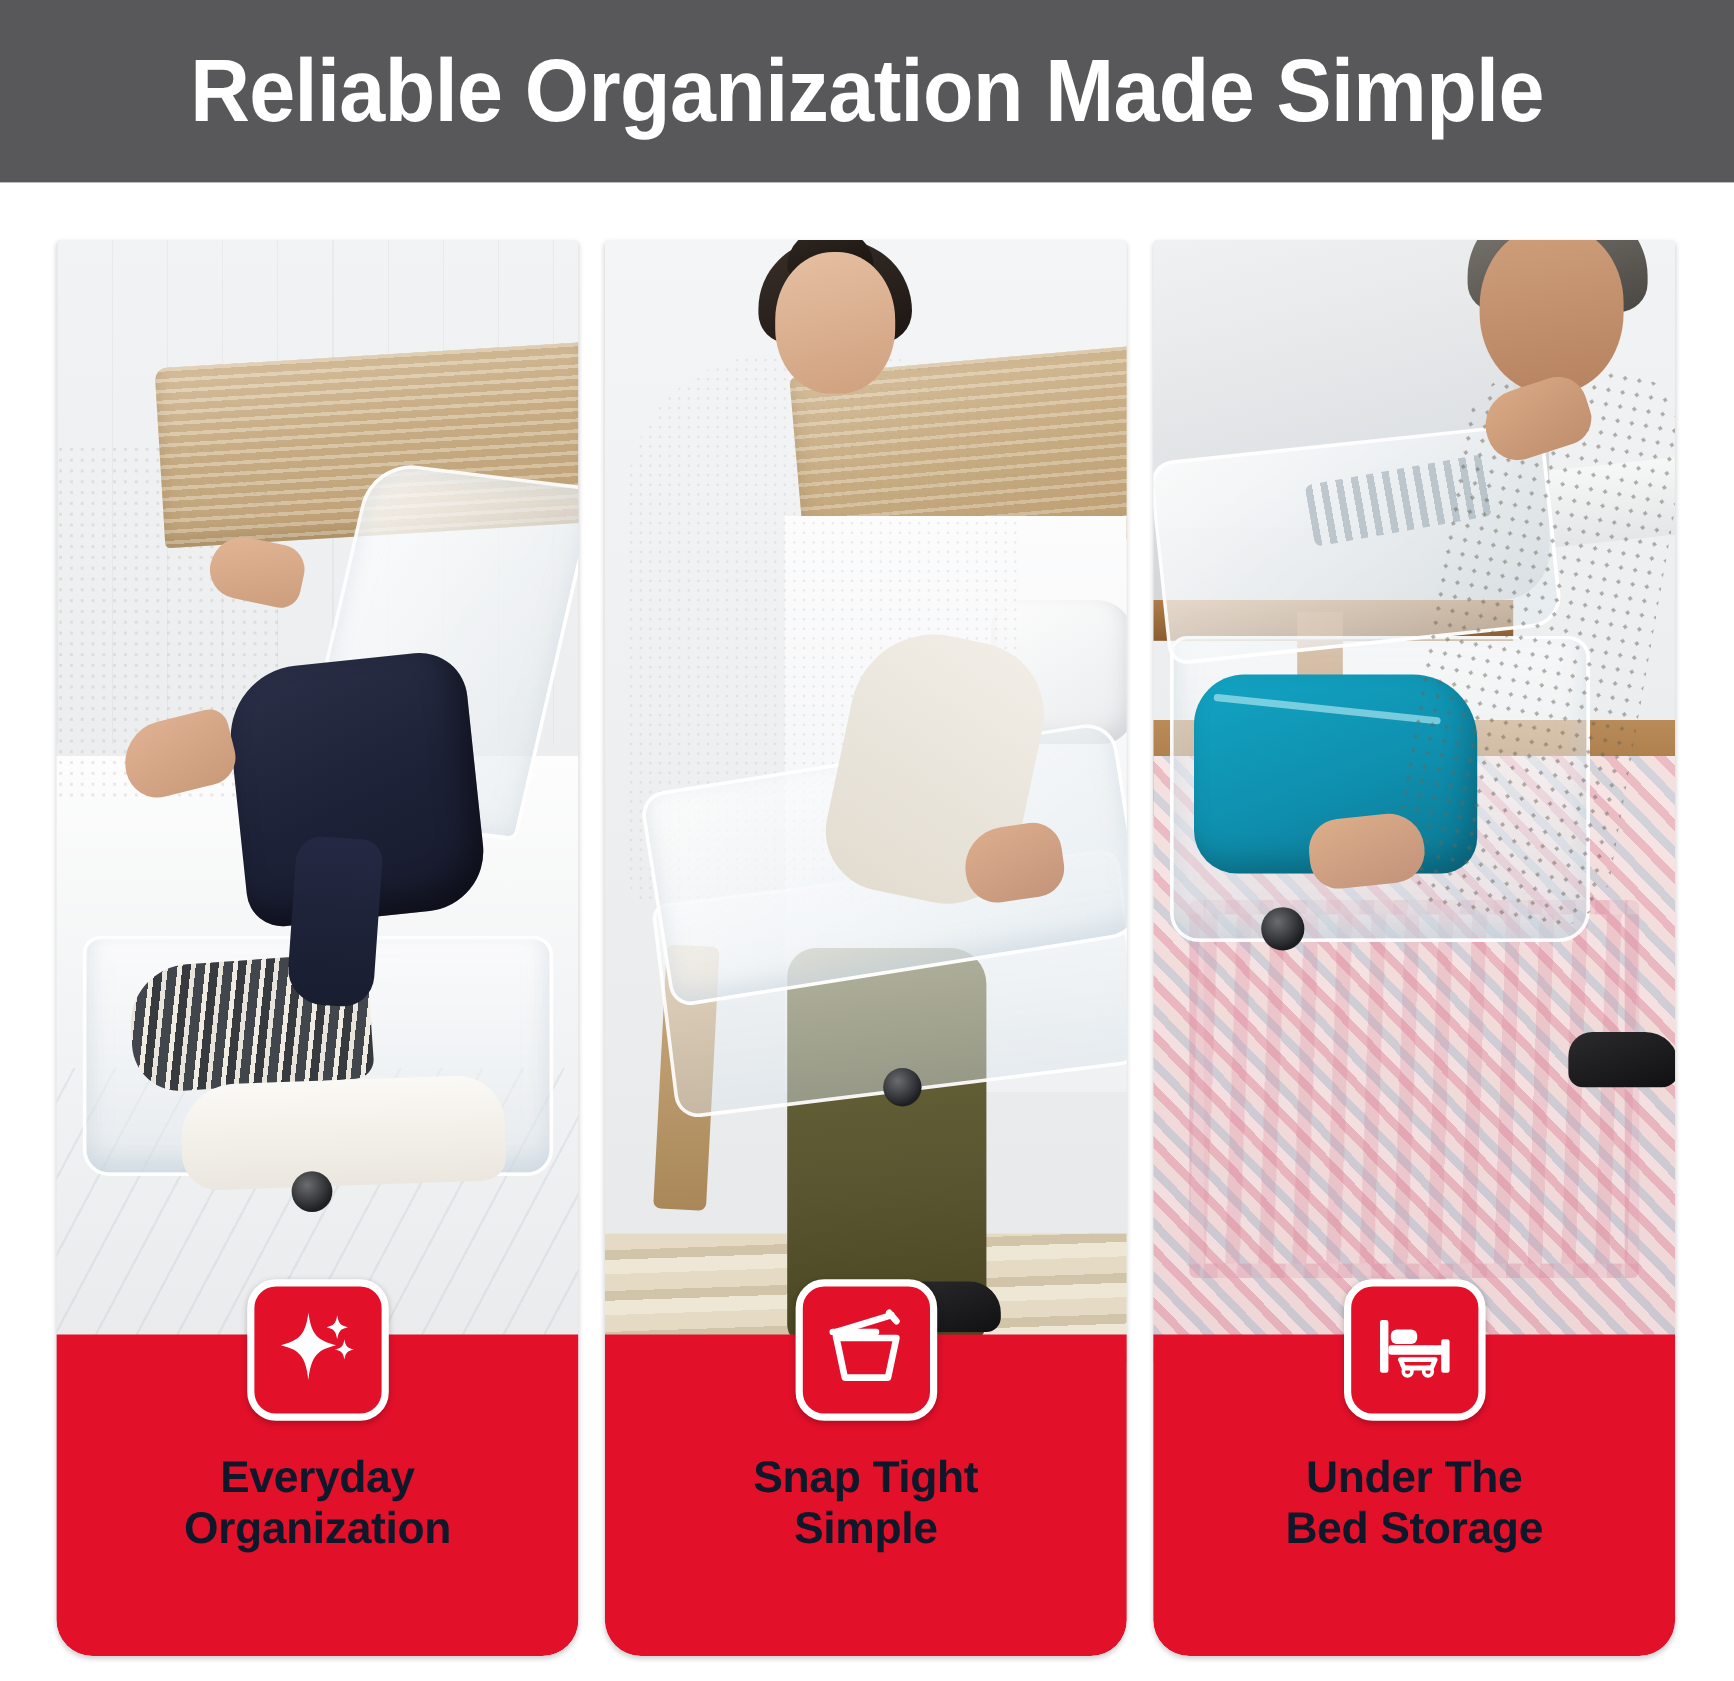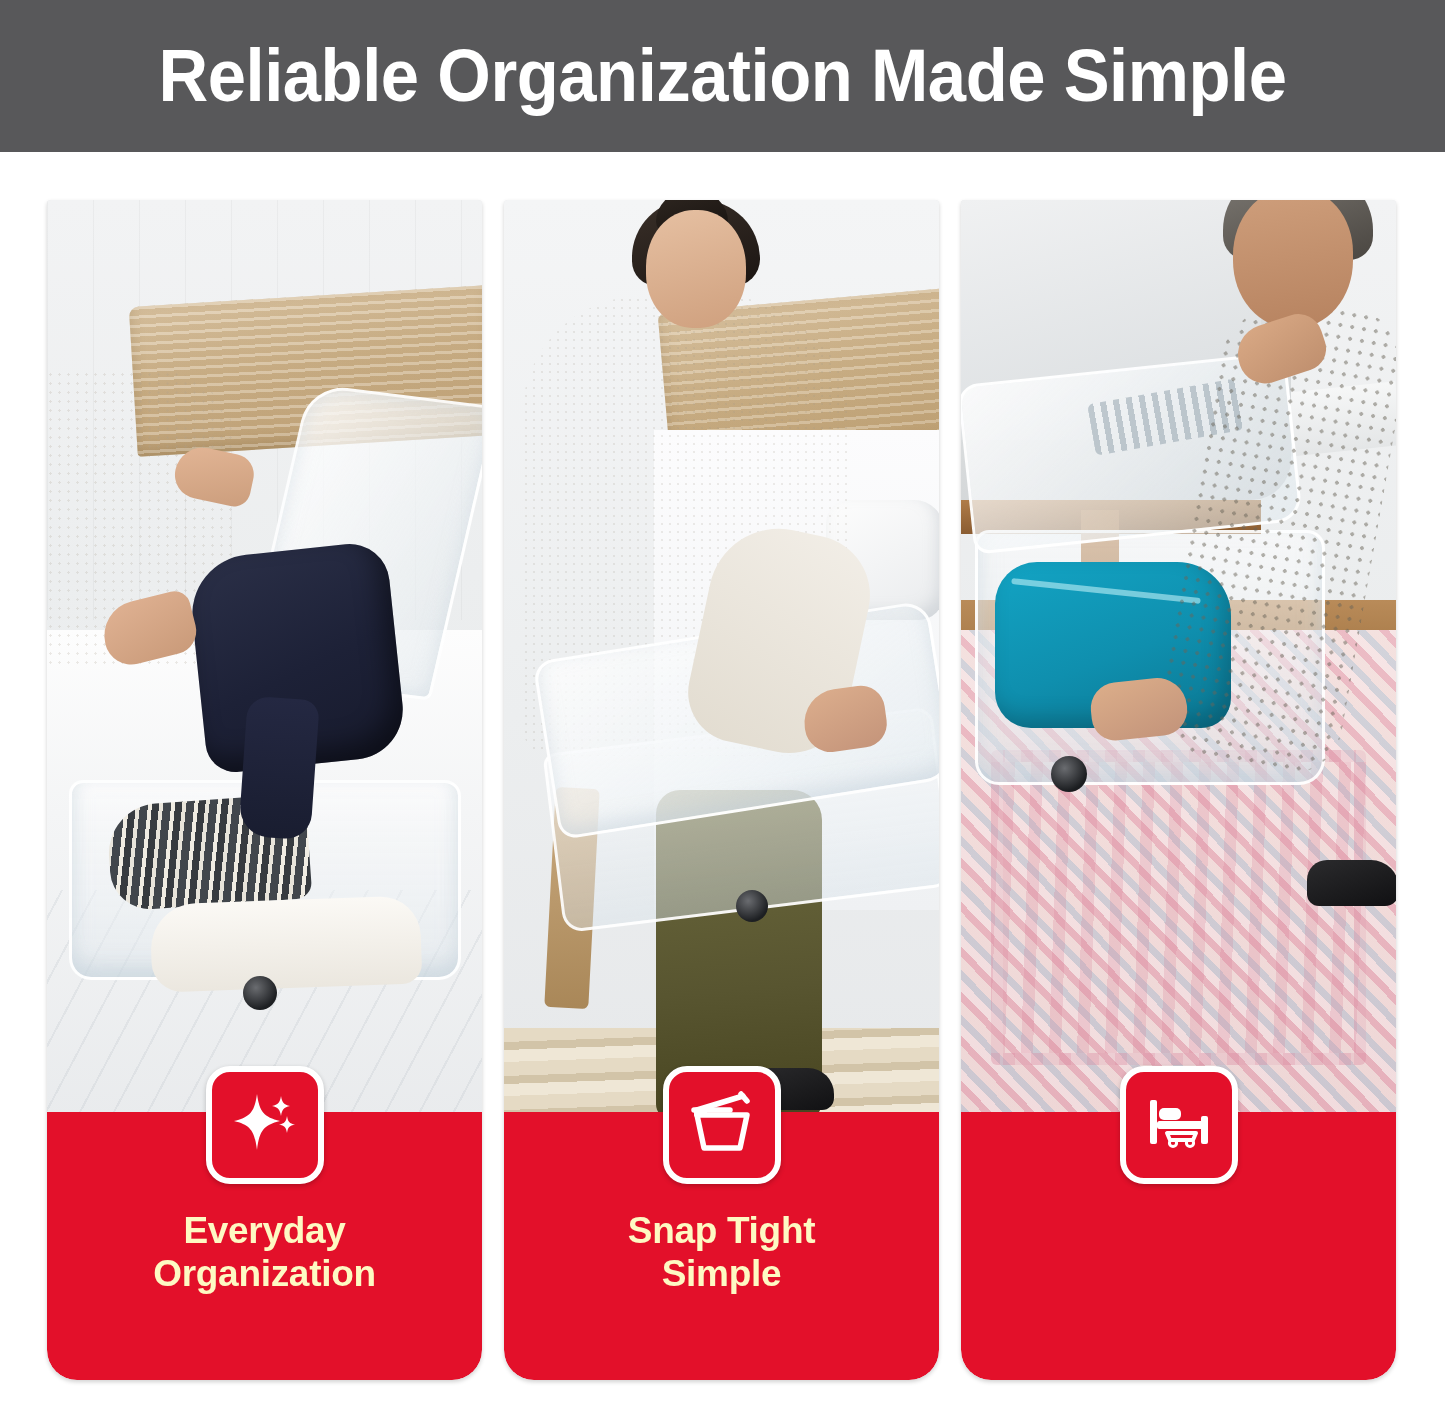--- a/index.html
+++ b/index.html
@@ -218,21 +218,21 @@
     border:6px solid #ffffff;
     border-radius:24px;
     display:flex; align-items:center; justify-content:center;
     box-shadow:0 2px 5px rgba(0,0,0,0.22);
   }
   .badge svg { display:block; }
   .feature-label {
     position:absolute;
     left:0; right:0; top:98px;
     text-align:center;
-    color:#fef9c3;
+    color:#0f172a;
     font-size:37px;
     font-weight:bold;
     line-height:1.16;
     letter-spacing:-0.3px;
     padding:0 10px;
     white-space:pre-line;
   }
 </style>
 </head>
 <body>
@@ -343,16 +343,18 @@
           <rect x="59" y="28" width="7" height="28" rx="2" fill="#ffffff"></rect>
           <rect x="15" y="33" width="50" height="8" rx="2.5" fill="#ffffff"></rect>
           <rect x="17" y="20" width="22" height="12" rx="5" fill="#ffffff"></rect>
           <g fill="none" stroke="#ffffff" stroke-width="4" stroke-linecap="round" stroke-linejoin="round">
             <path d="M25 45 H54 L51 52 H28 Z"></path>
           </g>
           <circle cx="31" cy="55" r="3.6" fill="none" stroke="#ffffff" stroke-width="3"></circle>
           <circle cx="48" cy="55" r="3.6" fill="none" stroke="#ffffff" stroke-width="3"></circle>
         </svg>
       </div>
+      <div class="feature-label">Under The
+Bed Storage</div>
     </div>
   </div>
 
 </div>
 
 </body></html>

